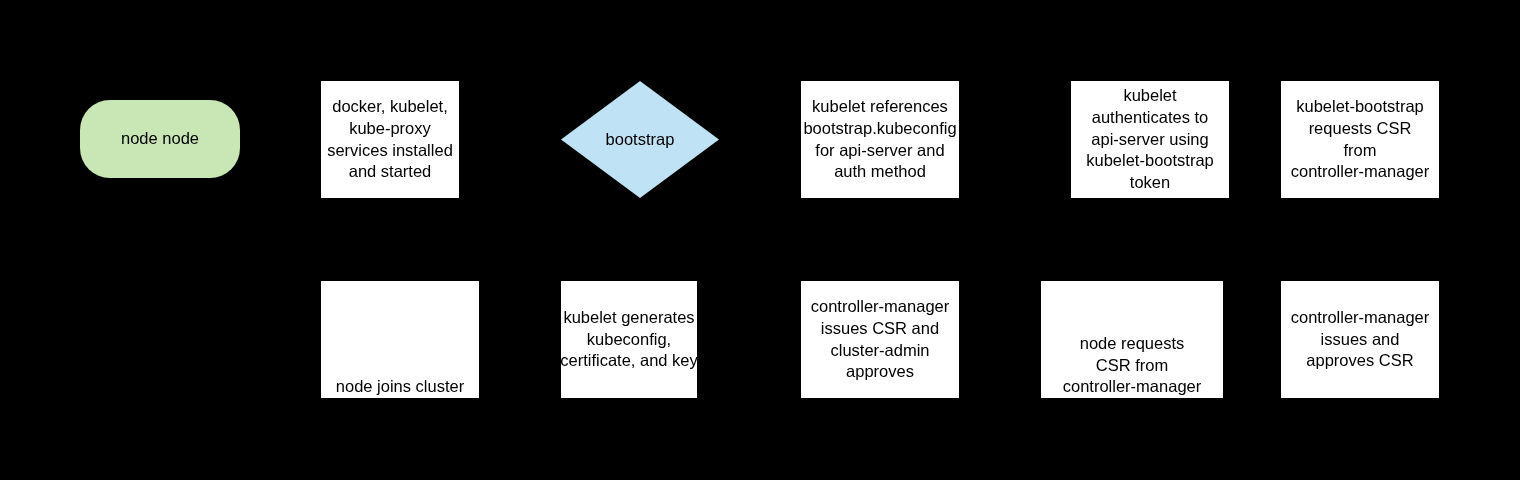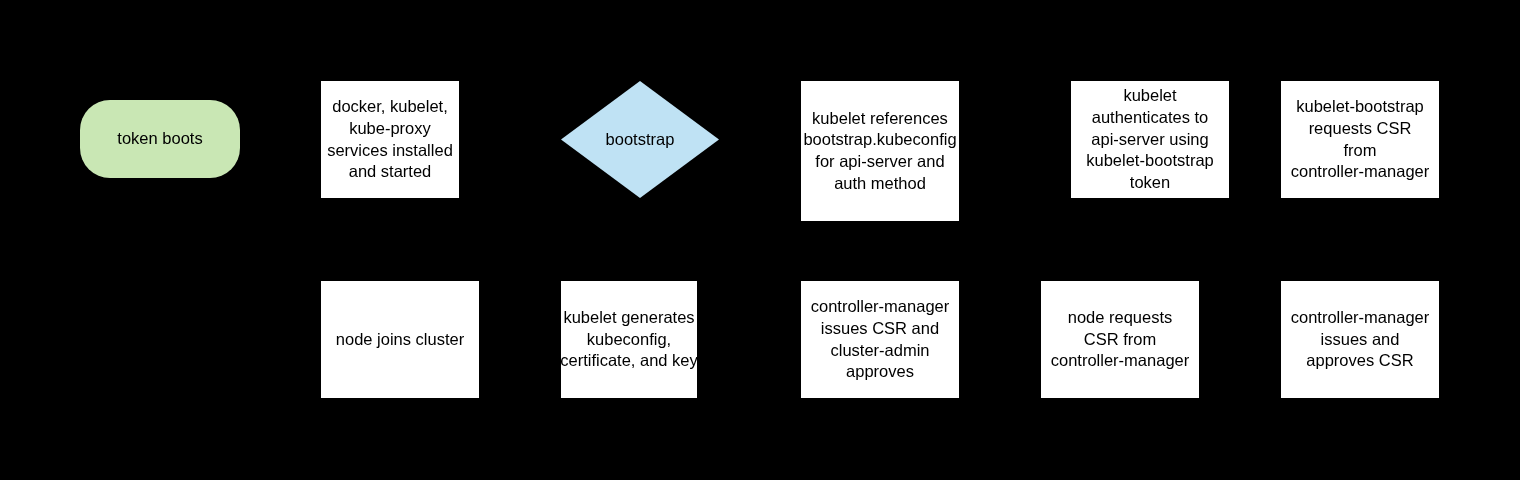--- a/index.html
+++ b/index.html
@@ -40,35 +40,35 @@
     background: var(--decision-fill, #bfe2f4);
     clip-path: polygon(50% 0%, 100% 50%, 50% 100%, 0% 50%);
   }
 </style>
 </head>
 <body>
 
 <div class="canvas">
 
   <div class="node terminator" style="left:80px; top:100px; width:160px; height:78px;">
-    <span class="label">token boots</span>
+    <span class="label">node node</span>
   </div>
 
   <div class="node process" style="left:321px; top:81px; width:138px; height:117px;">
     <span class="label">docker, kubelet,
 kube-proxy
 services installed
 and started</span>
   </div>
 
   <div class="node decision" style="left:561px; top:81px; width:158px; height:117px;">
     <span class="label">bootstrap</span>
   </div>
 
-  <div class="node process" style="left:801px; top:81px; width:158px; height:140px;">
+  <div class="node process" style="left:801px; top:81px; width:158px; height:117px;">
     <span class="label">kubelet references
 bootstrap.kubeconfig
 for api-server and
 auth method</span>
   </div>
 
   <div class="node process" style="left:1041px; top:81px; width:158px; height:117px;margin-left:30px;">
     <span class="label">kubelet
 authenticates to
 api-server using
@@ -77,38 +77,38 @@
   </div>
 
   <div class="node process" style="left:1281px; top:81px; width:158px; height:117px;">
     <span class="label">kubelet-bootstrap
 requests CSR
 from
 controller-manager</span>
   </div>
 
 
-  <div class="node process" style="left:321px; top:281px; width:158px; height:117px;">
+  <div class="node process" style="left:321px; top:281px; width:158px; height:117px;align-items:flex-end;">
     <span class="label">node joins cluster</span>
   </div>
 
   <div class="node process" style="left:561px; top:281px; width:136px; height:117px;">
     <span class="label">kubelet generates
 kubeconfig,
 certificate, and key</span>
   </div>
 
   <div class="node process" style="left:801px; top:281px; width:158px; height:117px;">
     <span class="label">controller-manager
 issues CSR and
 cluster-admin
 approves</span>
   </div>
 
-  <div class="node process" style="left:1041px; top:281px; width:158px; height:117px;">
+  <div class="node process" style="left:1041px; top:281px; width:182px; height:117px;align-items:flex-end;">
     <span class="label">node requests
 CSR from
 controller-manager</span>
   </div>
 
   <div class="node process" style="left:1281px; top:281px; width:158px; height:117px;">
     <span class="label">controller-manager
 issues and
 approves CSR</span>
   </div>

